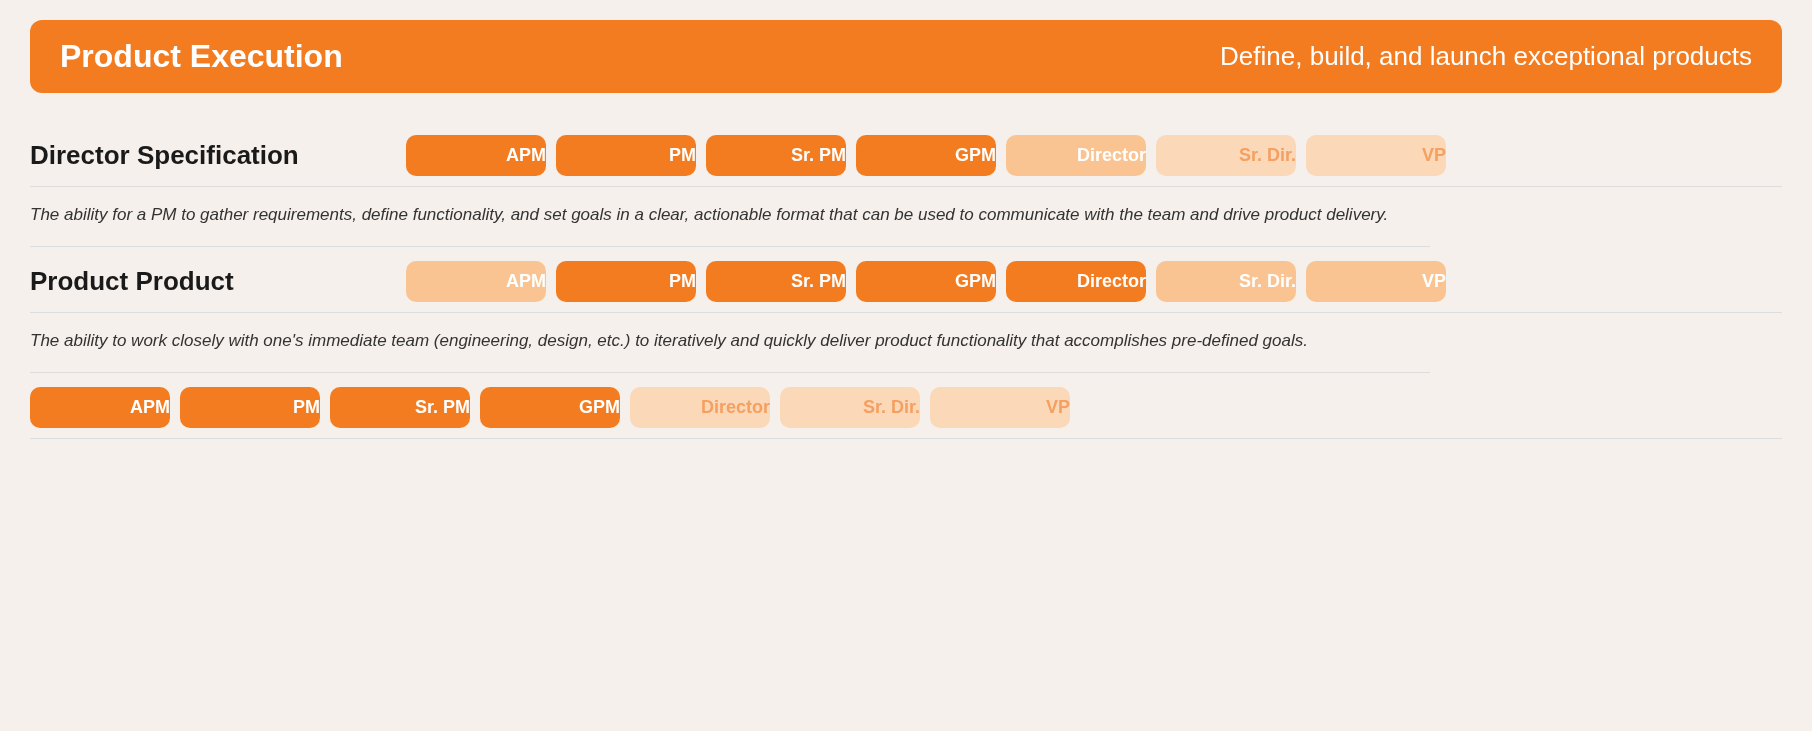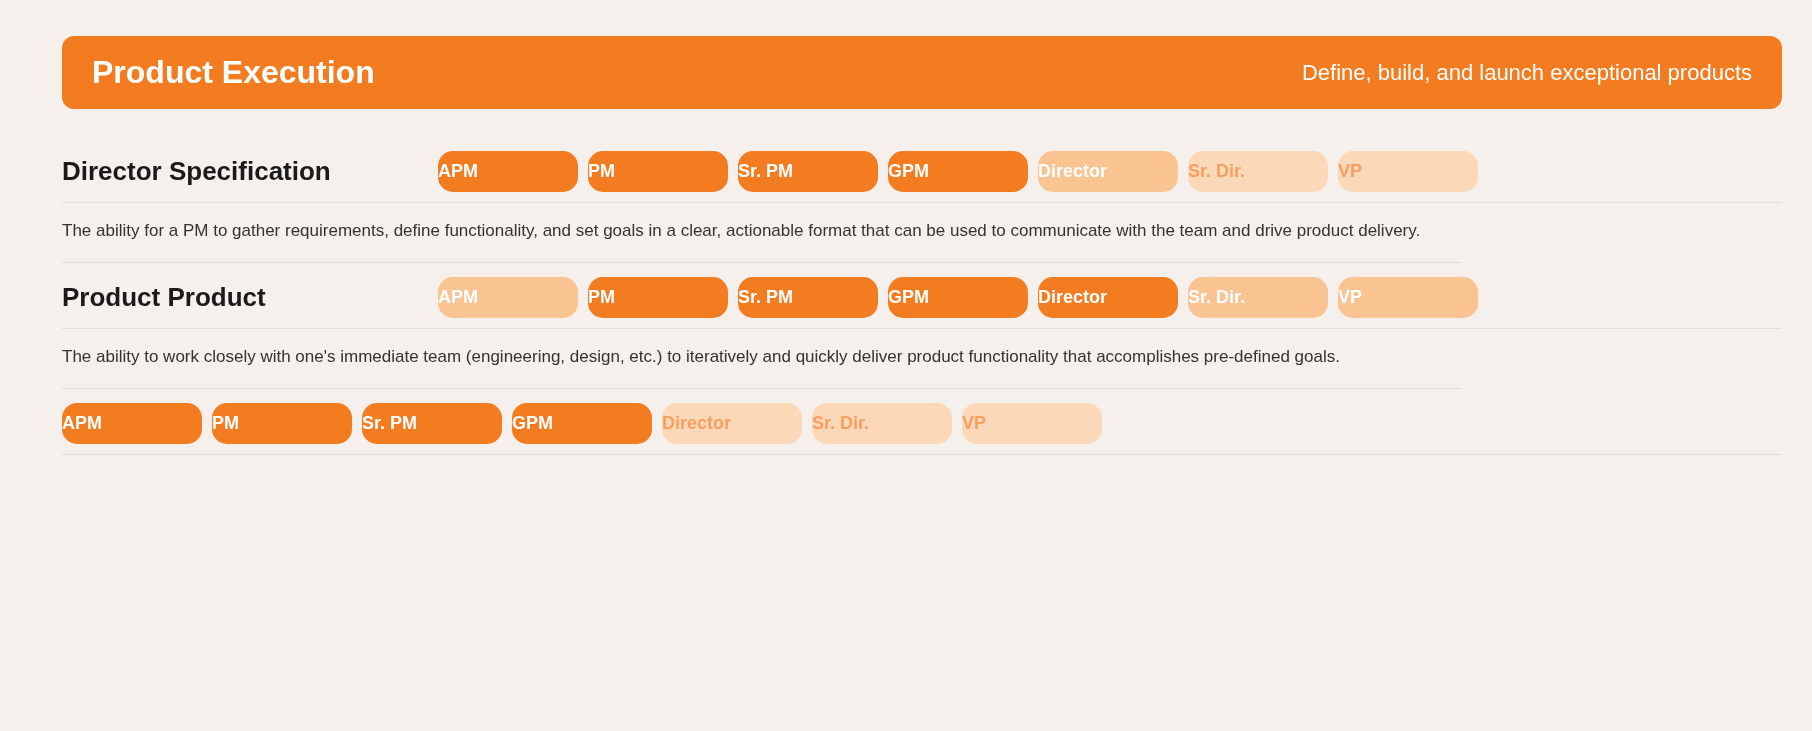--- a/index.html
+++ b/index.html
@@ -4,22 +4,21 @@
   <style>
     * { box-sizing: border-box; margin: 0; padding: 0; }
     body {
       background: #f5f0eb;
       font-family: 'Helvetica Neue', Arial, sans-serif;
       width: 1812px;
       min-height: 731px;
     }
 
     .page-wrapper {
-      padding: 36px 30px 30px 30px;
-      margin-left: 32px;
+      padding: 20px 30px 30px 30px;
     }
 
     
     .header-banner {
       background: #f47c20;
       border-radius: 12px;
       padding: 18px 30px;
       display: flex;
       align-items: center;
       justify-content: space-between;
@@ -27,21 +26,21 @@
     }
 
     .header-title {
       color: #fff;
       font-size: 32px;
       font-weight: 800;
     }
 
     .header-subtitle {
       color: #fff;
-      font-size: 22px;
+      font-size: 26px;
       font-weight: 400;
     }
 
     .skill-header-row {
       display: flex;
       align-items: center;
       gap: 16px;
       padding: 14px 0 10px 0;
       border-bottom: 1px solid #ddd;
     }
@@ -53,24 +52,24 @@
       min-width: 360px;
     }
 
     .level-badges {
       display: flex;
       gap: 10px;
       flex: 1;
     }
 
     .badge {
-      border-radius: 15px;
+      border-radius: 10px;
       padding: 10px 0;
       width: 140px;
-      text-align: left;
+      text-align: right;
       font-weight: 700;
       font-size: 18px;
       color: #fff;
     }
 
     .badge-full {
       background: #f47c20;
     }
 
     .badge-light {
@@ -83,20 +82,21 @@
       color: #f5a060;
     }
 
     .skill-description {
       padding: 14px 0 18px 0;
       font-size: 17px;
       color: #333;
       line-height: 1.6;
       max-width: 1400px;
       border-bottom: 1px solid #ddd;
+      font-style: italic;
     }
 
     .skill-description:last-child {
       border-bottom: none;
     }
   </style>
 </head>
 <body>
 
 <div class="page-wrapper">

